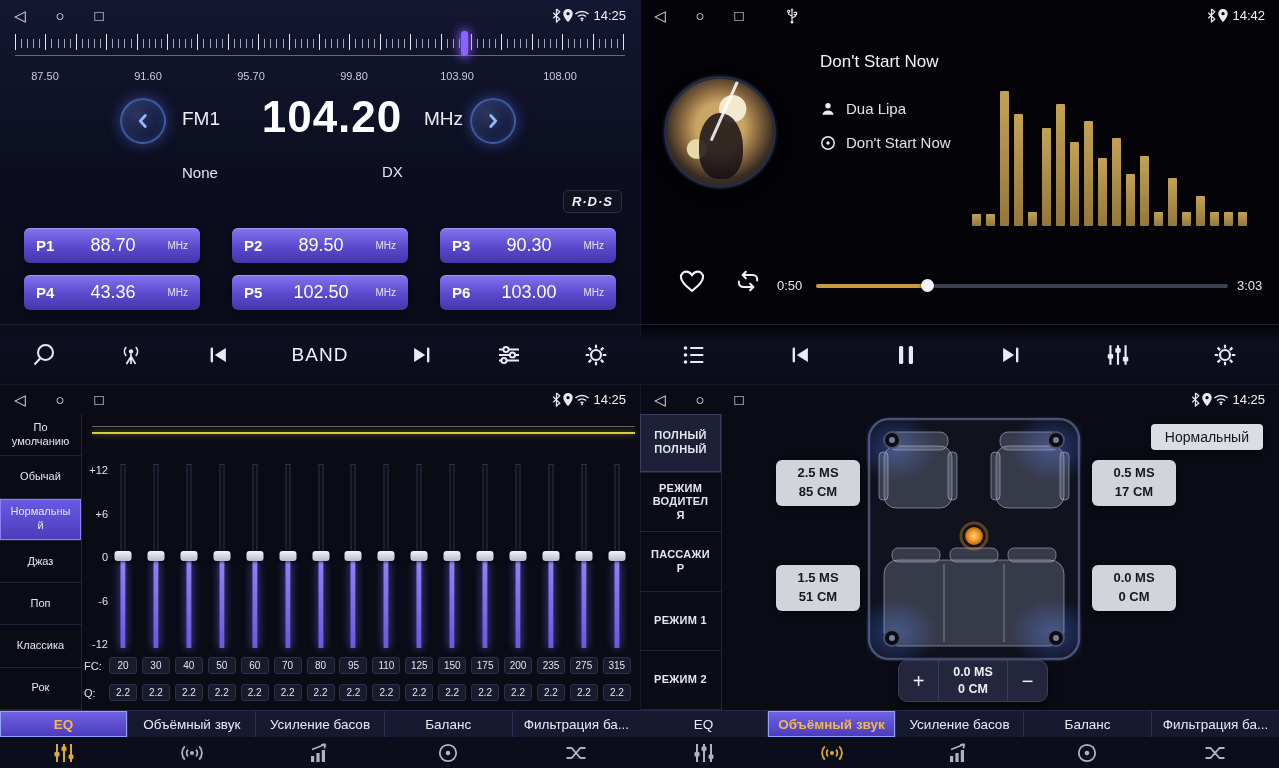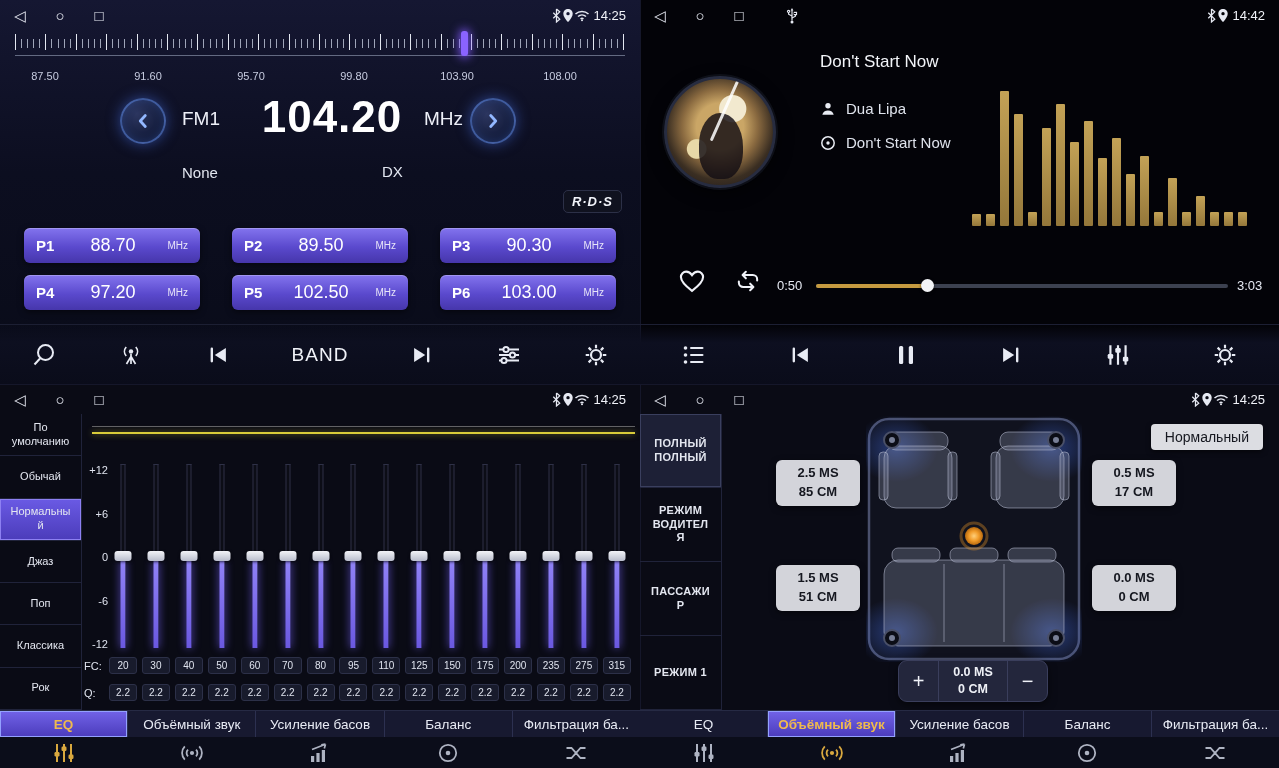--- a/index.html
+++ b/index.html
@@ -289,21 +289,21 @@
           <span class="p-freq">89.50</span>
           <span class="p-unit">MHz</span>
         </button>
         <button class="preset-btn">
           <span class="p-name">P3</span>
           <span class="p-freq">90.30</span>
           <span class="p-unit">MHz</span>
         </button>
         <button class="preset-btn">
           <span class="p-name">P4</span>
-          <span class="p-freq">97.20</span>
+          <span class="p-freq">43.36</span>
           <span class="p-unit">MHz</span>
         </button>
         <button class="preset-btn">
           <span class="p-name">P5</span>
           <span class="p-freq">102.50</span>
           <span class="p-unit">MHz</span>
         </button>
         <button class="preset-btn">
           <span class="p-name">P6</span>
           <span class="p-freq">103.00</span>
@@ -747,20 +747,21 @@
           </svg>
         <span class="time">14:25</span>
       </div>
     </header>
 
     <aside class="sidebar sf-sidebar" id="sf-sidebar">
         <div class="side-item active">ПОЛНЫЙ ПОЛНЫЙ</div>
         <div class="side-item">РЕЖИМ ВОДИТЕЛЯ</div>
         <div class="side-item">ПАССАЖИР</div>
         <div class="side-item">РЕЖИМ 1</div>
+        <div class="side-item">РЕЖИМ 2</div>
       </aside>
     <button class="profile-btn">Нормальный</button>
 
     <div class="car-stage">
       <svg width="216" height="246" viewBox="0 0 216 246">
         <defs>
           <radialGradient id="glowB">
               <stop offset="0" stop-color="#4a78ff" stop-opacity=".4"></stop>
               <stop offset="1" stop-color="#4a78ff" stop-opacity="0"></stop>
             </radialGradient>

